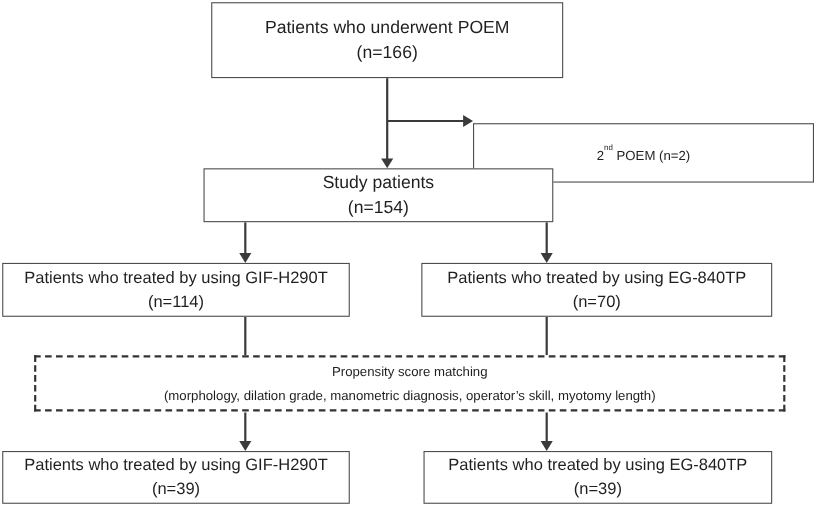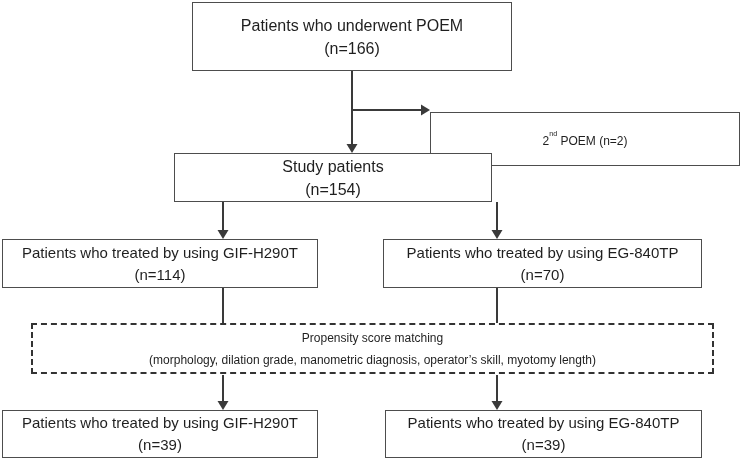--- a/index.html
+++ b/index.html
@@ -27,21 +27,21 @@
     border: 1.5px solid var(--box-border, #4d4d4d);
     display: flex;
     flex-direction: column;
     justify-content: center;
     align-items: center;
     text-align: center;
   }
   .box .line { white-space: nowrap; }
   .b-underwent   { left: 192px; top: 2px;   width: 320px; height: 69px; font-size: 16px;  line-height: 23px; }
   .b-excluded    { left: 430px; top: 88px;  width: 310px; height: 54px; font-size: 12px;  line-height: 24px; margin-top: 24px; }
-  .b-study       { left: 174px; top: 153px; width: 318px; height: 49px; font-size: 16px;  line-height: 23px; }
+  .b-study       { left: 185px; top: 153px; width: 318px; height: 49px; font-size: 16px;  line-height: 23px; }
   .b-gif-all     { left: 2px;   top: 239px; width: 316px; height: 49px; font-size: 15px;  line-height: 22px; }
   .b-eg-all      { left: 383px; top: 239px; width: 319px; height: 49px; font-size: 15px;  line-height: 22px; }
   .b-psm         { left: 31px;  top: 323px; width: 683px; height: 51px; font-size: 12px;  line-height: 22px;
                    border: 2px dashed var(--dashed-border, #333333); }
   .b-gif-matched { left: 2px;   top: 410px; width: 316px; height: 48px; font-size: 15px;  line-height: 22px; }
   .b-eg-matched  { left: 385px; top: 410px; width: 317px; height: 48px; font-size: 15px;  line-height: 22px; }
   sup.ord { font-size: 0.6em; position: relative; top: -0.45em; }
 </style>
 </head>
 <body>

